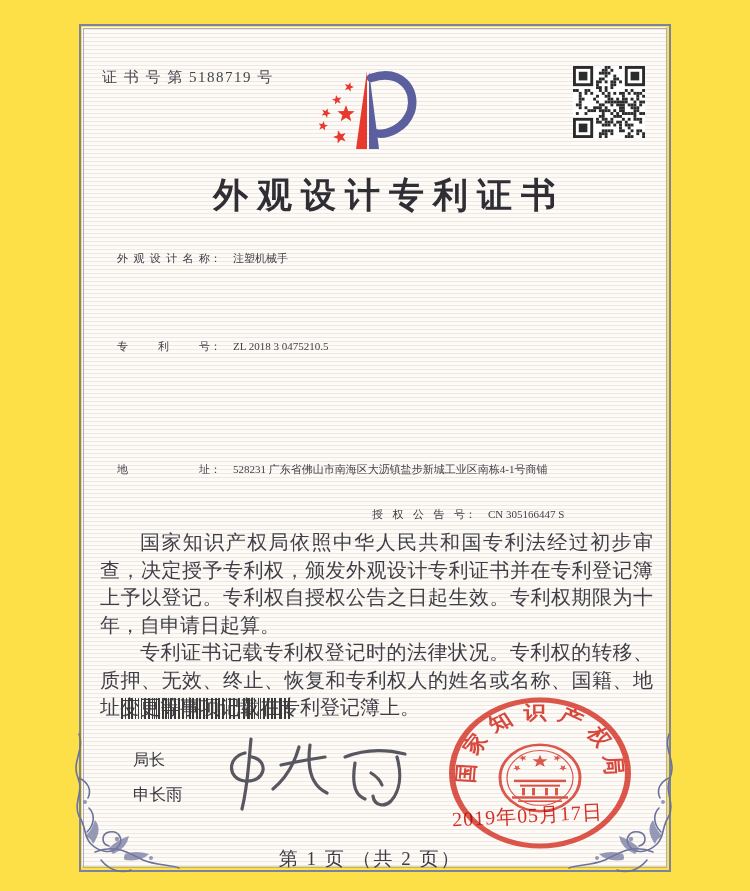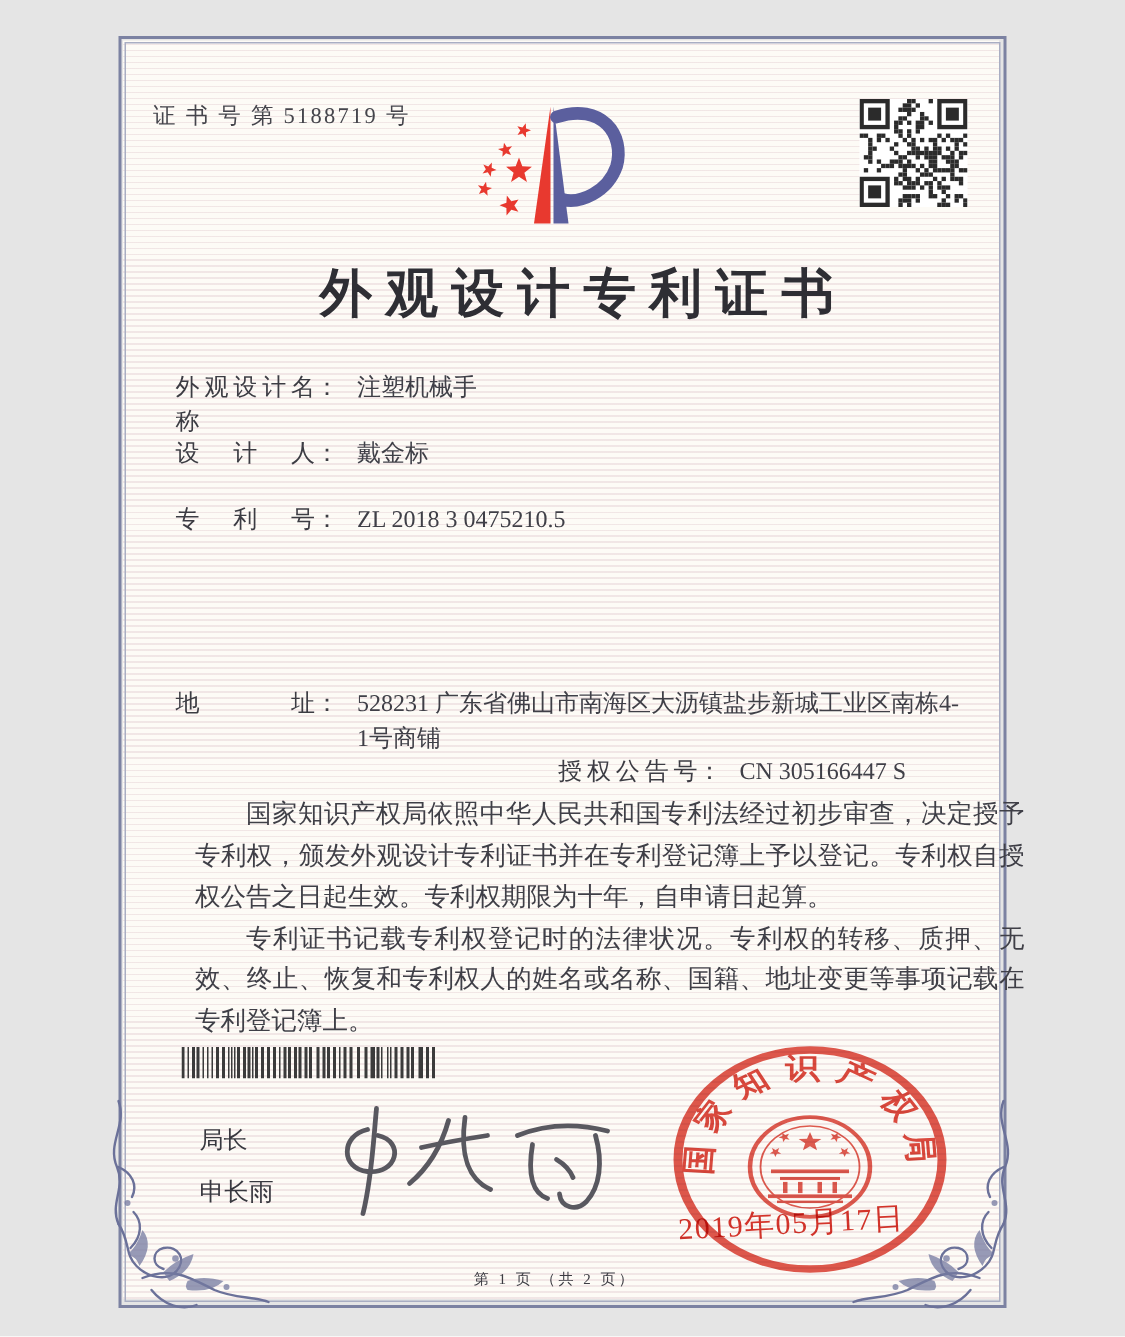--- a/index.html
+++ b/index.html
@@ -1,47 +1,47 @@
 <!DOCTYPE html>
 <html><head>
 <meta charset="utf-8">
 <style>
   html,body{margin:0;padding:0;}
-  .page{position:relative;width:750px;height:891px;background:#e5e5e5;overflow:hidden;
+  .page{position:relative;width:750px;height:891px;background:#fde047;overflow:hidden;
         font-family:"Liberation Serif","DejaVu Serif",serif;color:#3f3f47;}
   
   .paper{position:absolute;left:82px;top:27px;width:584px;height:839px;
          background:
            repeating-linear-gradient(0deg, rgba(214,182,192,0.30) 0px, rgba(214,182,192,0.30) 1px, rgba(255,255,255,0) 1px, rgba(255,255,255,0) 4px),
            #fdfbf6;}
   
   .frame-outer{position:absolute;left:79px;top:24px;width:588px;height:844px;border:2px solid #7c82a2;pointer-events:none;}
   .frame-inner{position:absolute;inset:2px;border:1px solid #a9aec3;}
   .cert-no{position:absolute;left:102px;top:68px;font-size:15px;letter-spacing:1.5px;color:#45454c;}
   .logo{position:absolute;left:293px;top:56px;width:164px;height:108px;}
   .qr{position:absolute;left:573px;top:66px;width:72px;height:72px;background:#fff;}
   .title{position:absolute;left:0;right:0;top:172px;text-align:center;font-size:35px;font-weight:600;
          letter-spacing:9px;color:#2e2e34;margin-left:28px;}
-  .f-row{position:absolute;left:117px;font-size:16px;line-height:23px;color:#3c3c43;}
+  .f-row{position:absolute;left:117px;font-size:11px;line-height:23px;color:#3c3c43;}
   .f-label{display:inline-block;width:93px;text-align:justify;text-align-last:justify;vertical-align:top;}
   .f-colon{display:inline-block;vertical-align:top;}
   .f-value{display:inline-block;margin-left:12px;vertical-align:top;color:#3f3f47;}
   .addr .f-value{width:404px;word-break:break-all;}
   .pair2{position:absolute;left:255px;top:0;white-space:nowrap;}
-  .paras{position:absolute;left:100px;top:529px;width:553px;font-size:17px;line-height:27.5px;
-         text-align:justify;color:#3f3f47;margin-left:30px;}
+  .paras{position:absolute;left:100px;top:529px;width:553px;font-size:20px;line-height:27.5px;
+         text-align:justify;color:#3f3f47;}
   .paras p{margin:0;text-indent:2em;}
   .barcode{position:absolute;left:121px;top:698px;width:172px;height:21px;}
   .sig-title{position:absolute;left:133px;top:750px;font-size:16px;color:#38383f;font-family:"Liberation Sans","DejaVu Sans",sans-serif;}
   .sig-name{position:absolute;left:133px;top:784px;font-size:16.5px;color:#38383f;font-family:"Liberation Sans","DejaVu Sans",sans-serif;}
   .signature{position:absolute;left:213px;top:733px;width:205px;height:88px;}
   .seal{position:absolute;left:440px;top:690px;width:200px;height:166px;opacity:.92;mix-blend-mode:multiply;}
   .seal-date{position:absolute;left:452px;top:801px;width:200px;font-size:20px;letter-spacing:1px;
              color:#d6352c;transform:rotate(-3deg);mix-blend-mode:multiply;white-space:nowrap;}
-  .footer{position:absolute;left:0;right:10px;top:846px;text-align:center;font-size:10px;letter-spacing:2px;color:#3c3c43;}
+  .footer{position:absolute;left:0;right:10px;top:846px;text-align:center;font-size:19px;letter-spacing:2px;color:#3c3c43;}
   .orn{position:absolute;width:122px;height:147px;pointer-events:none;}
   .orn-bl{left:64px;top:732px;}
   .orn-br{left:562px;top:732px;transform:scaleX(-1);}
 </style>
 </head>
 <body>
 
 <div class="page">
 
   <div class="paper"></div>
@@ -297,23 +297,20 @@
       <rect x="0" y="54" width="21" height="21" fill="#2b2b2b"></rect>
       <rect x="3" y="57" width="15" height="15" fill="#ffffff"></rect>
       <rect x="6" y="60" width="9" height="9" fill="#2b2b2b"></rect>
     </svg>
 
   <div class="title">外观设计专利证书</div>
 
   <div class="f-row" style="top:247px">
     <span class="f-label">外观设计名称</span><span class="f-colon">：</span><span class="f-value">注塑机械手</span>
   </div>
-  <div class="f-row" style="top:291px">
-    <span class="f-label">设计人</span><span class="f-colon">：</span><span class="f-value">戴金标</span>
-  </div>
   <div class="f-row" style="top:335px">
     <span class="f-label">专利号</span><span class="f-colon">：</span><span class="f-value">ZL 2018 3 0475210.5</span>
   </div>
   <div class="f-row addr" style="top:458px">
     <span class="f-label">地址</span><span class="f-colon">：</span><span class="f-value">528231 广东省佛山市南海区大沥镇盐步新城工业区南栋4-1号商铺</span>
   </div>
   <div class="f-row" style="top:503px;width:536px">
     <span class="pair2">
       <span class="f-label">授权公告号</span><span class="f-colon">：</span><span class="f-value">CN 305166447 S</span>
     </span>

